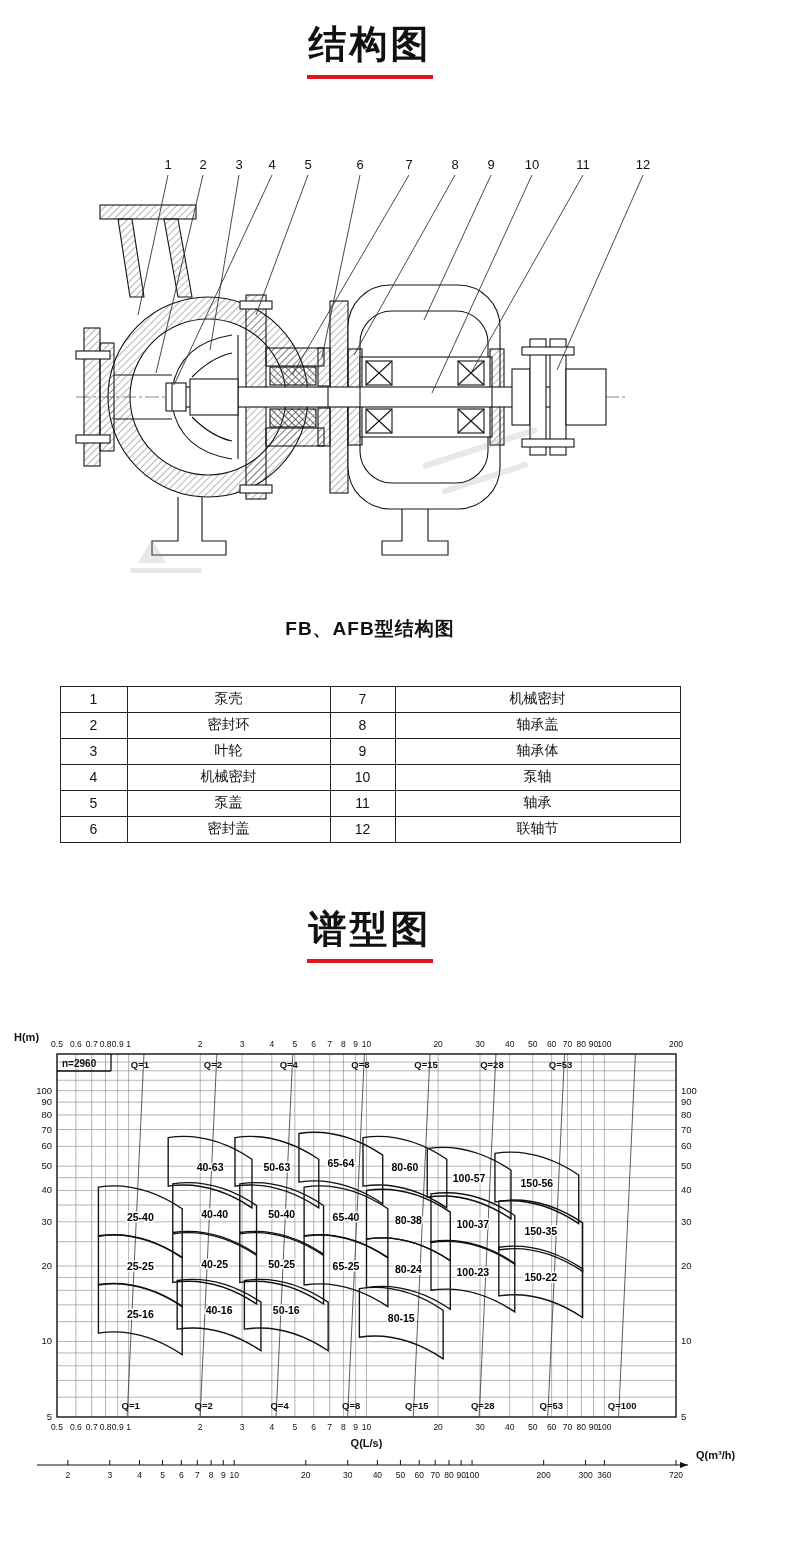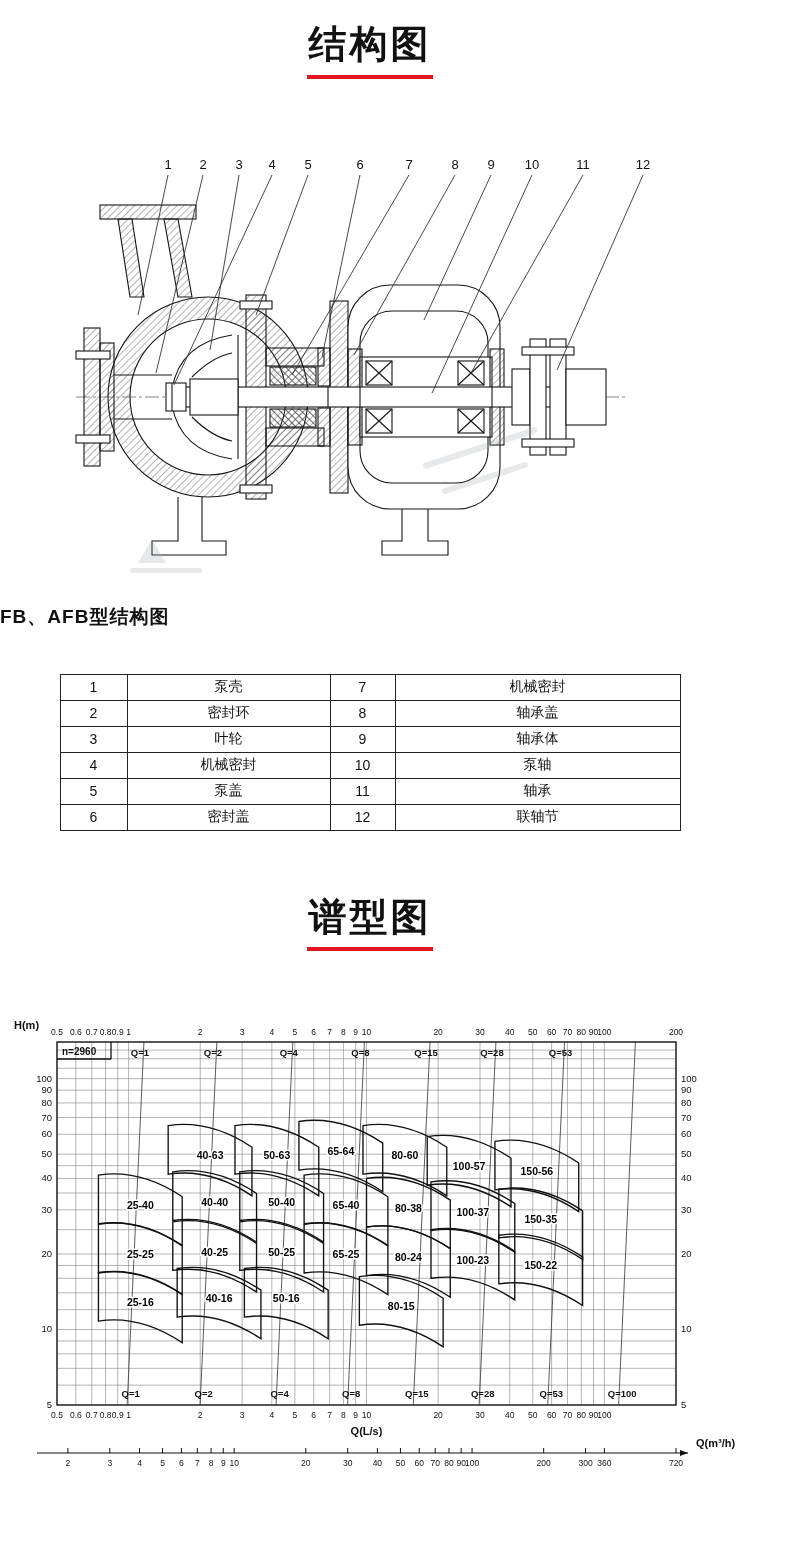--- a/index.html
+++ b/index.html
@@ -2,21 +2,21 @@
 <html><head>
 <meta charset="utf-8">
 <style>
   html,body{margin:0;padding:0;background:#ffffff;}
   body{width:790px;font-family:"Liberation Sans", sans-serif;color:#111;}
   .page{width:740px;padding:22px 0 40px 0;box-sizing:border-box;}
   .sec-title{margin:0;text-align:center;font-size:38px;font-weight:700;letter-spacing:3px;line-height:1.2;}
   .red-underline{width:126px;height:4px;background:#e3141e;margin:7px auto 0;}
   .spectrum-head{margin-top:64px;}
   .diagram-wrap{margin-top:66px;text-align:center;}
-  .caption{text-align:left;font-size:19px;font-weight:700;letter-spacing:1px;}
+  .caption{margin-top:12px;text-align:center;font-size:19px;font-weight:700;letter-spacing:1px;}
   table.parts{border-collapse:collapse;width:620px;margin:44px auto 0;table-layout:fixed;}
   table.parts td{border:1px solid #222;height:25px;font-size:14px;text-align:center;padding:0 4px;overflow:hidden;}
   
   #structure-svg{display:inline-block;}
   #structure-svg .callout{font-size:13px;text-anchor:middle;fill:#111;}
   #structure-svg .leader{stroke:#333;stroke-width:0.9;}
   
   #spectrum-svg{display:block;margin:66px auto 0;}
   #spectrum-svg .grid{stroke:#777;stroke-width:0.55;}
   #spectrum-svg .border{stroke:#111;stroke-width:1.3;fill:none;}

